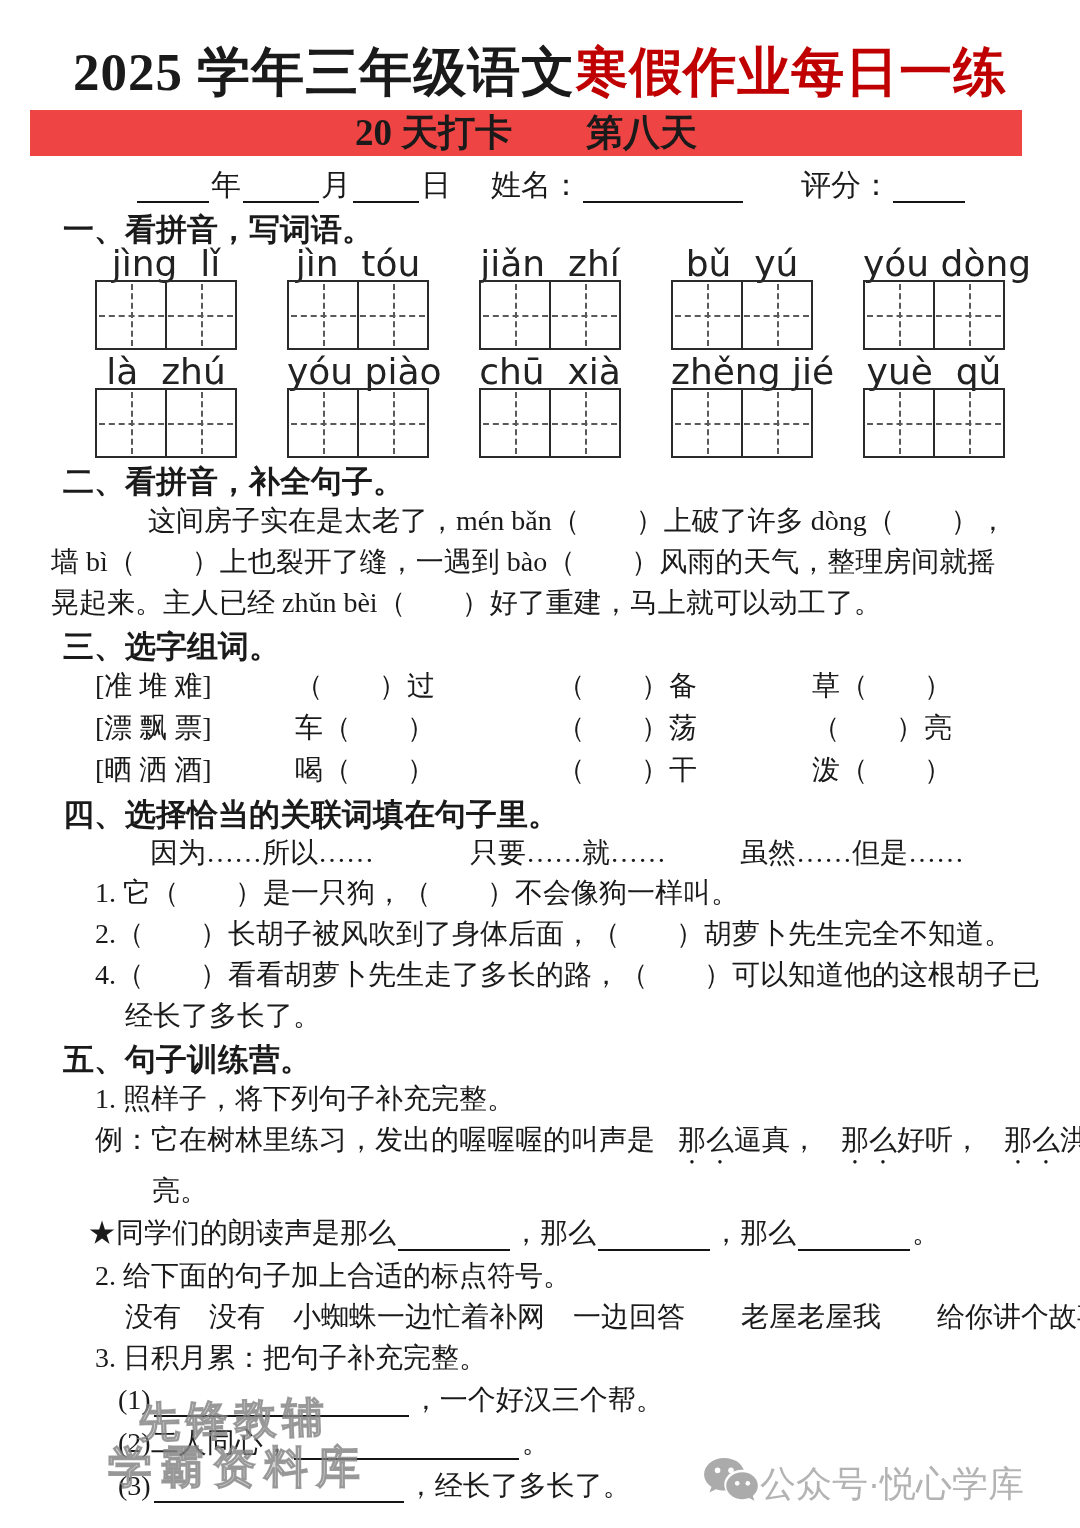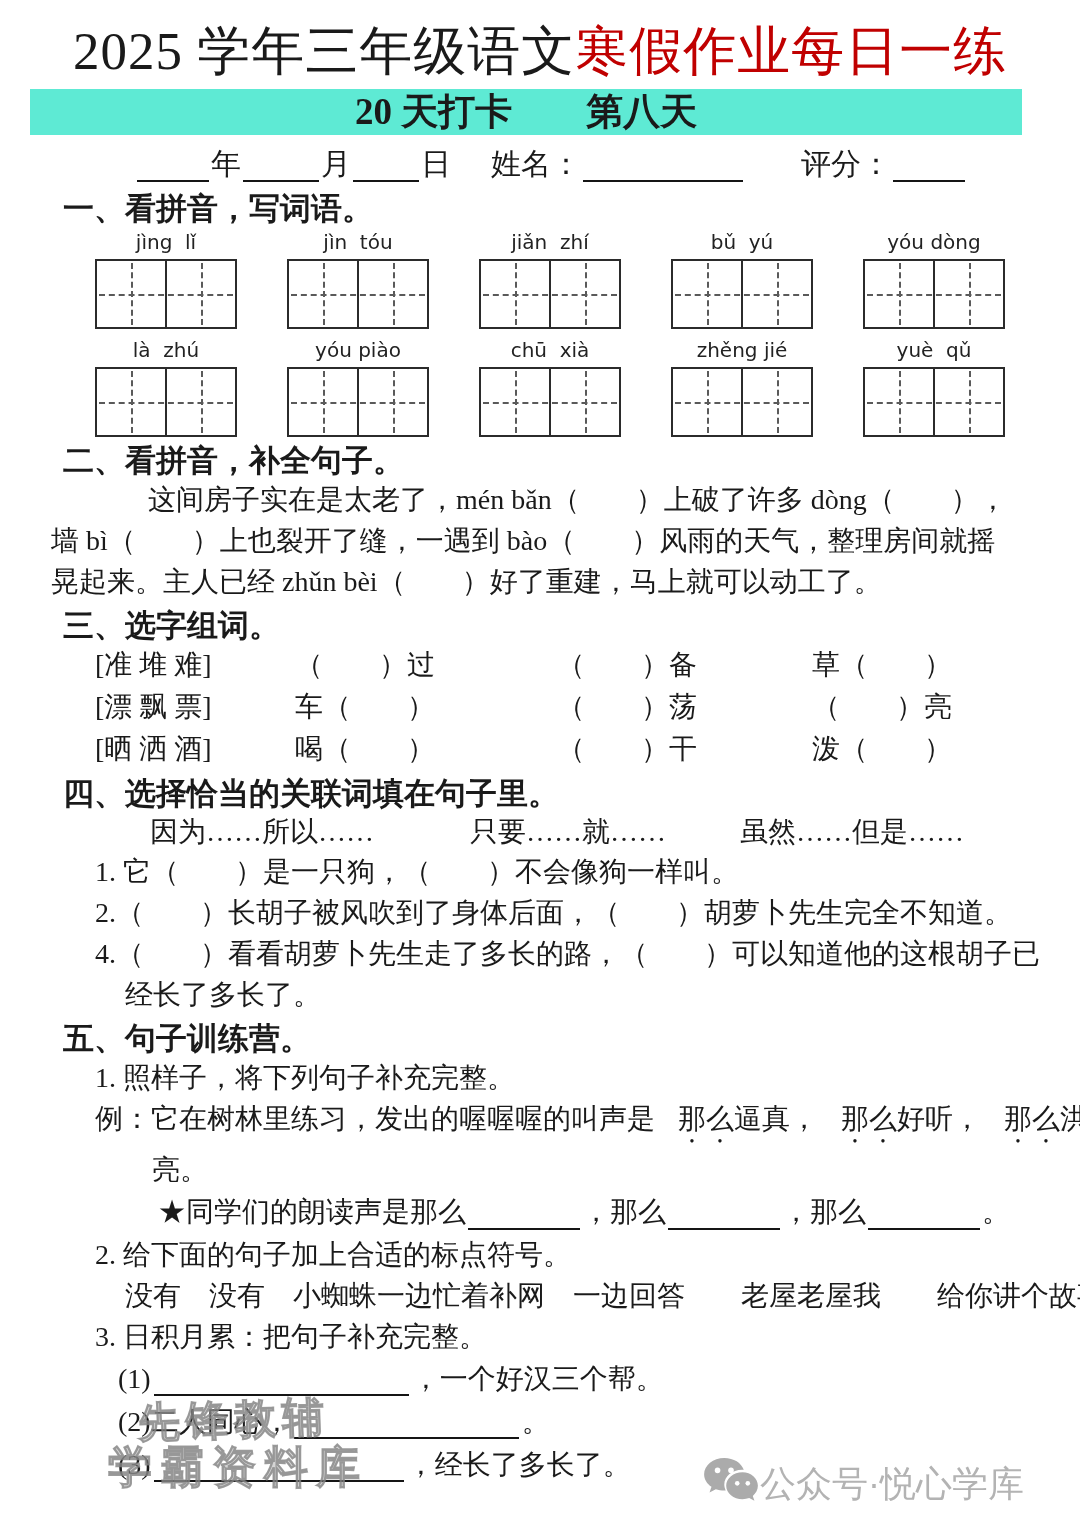--- a/index.html
+++ b/index.html
@@ -1,60 +1,60 @@
 <!DOCTYPE html>
 <html lang="zh"><head>
 <meta charset="utf-8">
 <style>
   html,body{margin:0;padding:0;background:#ffffff;}
   .page{position:relative;width:1080px;height:1528px;background:#ffffff;
         font-family:"Liberation Serif",serif;color:#1a1a1a;overflow:hidden;}
 
   
-  .title{margin:21px 0 0 0;text-align:center;font-size:53px;font-weight:400;
+  .title{margin:42px 0 0 0;text-align:center;font-size:53px;font-weight:700;
          white-space:nowrap;letter-spacing:1px;line-height:60px;}
   .title .red{color:#c00000;}
-  .banner{margin:8px 0 0 30px;width:992px;box-sizing:border-box;background:#5eead4;
+  .banner{margin:8px 0 0 30px;width:992px;box-sizing:border-box;background:#ef4444;
           text-align:center;font-size:37px;font-weight:800;line-height:46px;}
 
   
   .date-line{margin:12px 0 0 135px;font-size:30px;display:flex;align-items:flex-end;
              height:38px;white-space:pre;}
   .blank{display:inline-block;border-bottom:2px solid #151515;height:30px;}
   .date-line .blank{margin:0 2px 3px 2px;}
   .gap40{display:inline-block;width:40px;}
   .gap56{display:inline-block;width:56px;}
 
   
   .sec-head{margin:6px 0 0 63px;font-size:31px;font-weight:800;line-height:36px;}
 
   
   .pin-row{margin:0 0 0 95px;width:910px;display:flex;justify-content:space-between;}
   .pin-row.second{margin-top:6px;}
   .pgroup{width:142px;text-align:center;}
-  .pinyin{font-family:"DejaVu Sans",sans-serif;font-size:20px;line-height:31px;
+  .pinyin{font-family:"DejaVu Sans",sans-serif;font-size:36px;line-height:31px;
           color:#222;white-space:pre;}
   .tzg{width:142px;height:70px;box-sizing:border-box;border:2.5px solid #2b2b2b;
        display:flex;position:relative;margin-top:1px;}
   .tzg::after{content:"";position:absolute;top:50%;left:2px;right:2px;
        border-top:2px dashed #5a5a5a;}
   .tzg .cell{flex:1;position:relative;}
   .tzg .cell + .cell{border-left:2.5px solid #2b2b2b;}
   .tzg .cell::before{content:"";position:absolute;left:50%;top:2px;bottom:2px;
        border-left:2px dashed #5a5a5a;}
 
   
   .bodyline{font-size:28px;line-height:41px;white-space:pre;}
   .ind1{margin-left:148px;}
   .ind0{margin-left:51px;}
   .ind2{margin-left:95px;}
   .ind3{margin-left:152px;}
   .ind4{margin-left:125px;}
   .ind5{margin-left:118px;}
-  .ind6{margin-left:88px;justify-content:center;}
+  .ind6{margin-left:88px;}
 
   
   .zc-row{margin-left:95px;display:grid;grid-template-columns:200px 262px 255px auto;
           font-size:28px;line-height:42px;white-space:pre;}
 
   
   .opt-row{margin-left:150px;display:grid;grid-template-columns:320px 270px auto;
            font-size:28px;line-height:39px;white-space:pre;}
 
   

